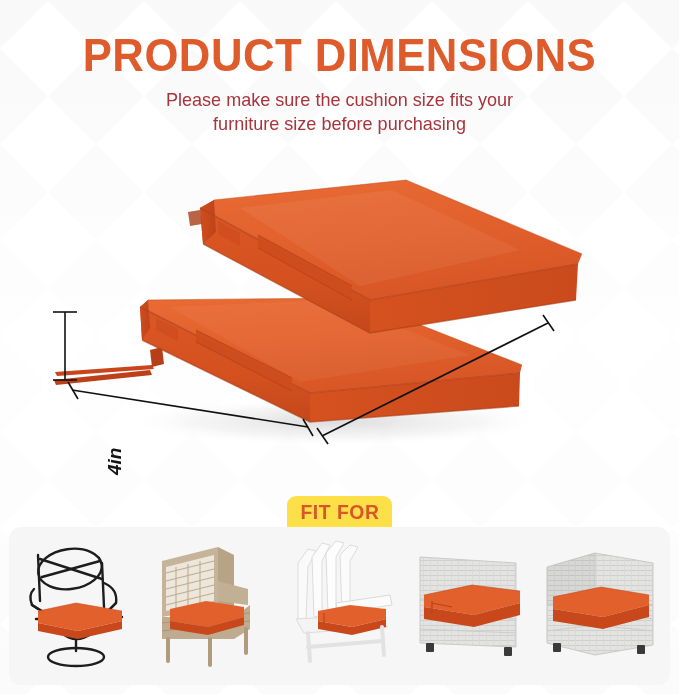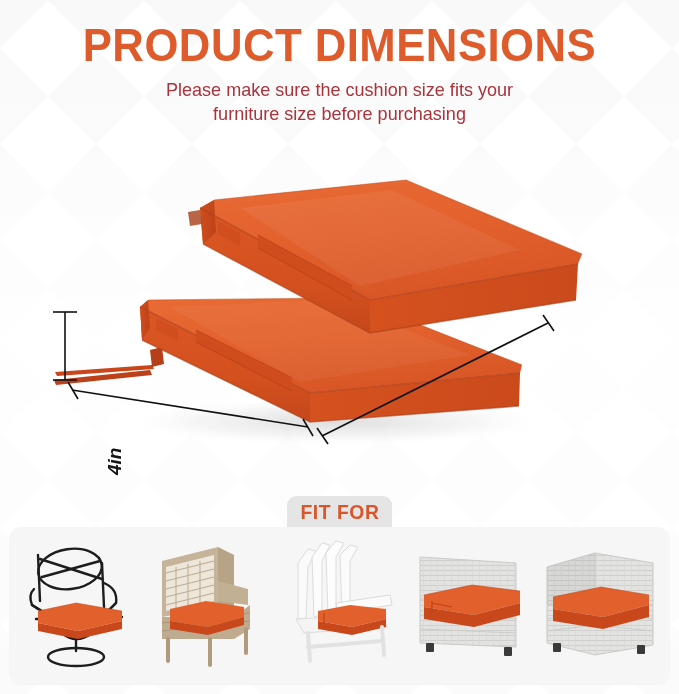--- a/index.html
+++ b/index.html
@@ -35,21 +35,21 @@
         rgba(255,255,255,0.55) 0%,
         rgba(255,255,255,0.80) 28%,
         rgba(255,255,255,0.95) 50%,
         rgba(255,255,255,0.72) 100%);
     pointer-events: none;
   }
 
   
   .header {
     position: absolute;
-    top: 21px; left: 0; right: 0;
+    top: 31px; left: 0; right: 0;
     text-align: center;
     z-index: 5;
   }
   .title {
     font-family: "Liberation Sans Narrow", "Liberation Sans", sans-serif;
     font-size: 47px;
     font-weight: bold;
     letter-spacing: 0.5px;
     color: #DE5B2C;
     line-height: 1.02;
@@ -87,21 +87,21 @@
   }
   .dim-h   { left: 104px; top: 325px; transform: rotate(-90deg); transform-origin: left top; }
   .dim-w   { left: 228px; top: 408px; transform: rotate(6deg); transform-origin: left top; }
   .dim-d   { left: 424px; top: 420px; transform: rotate(-27deg); transform-origin: left top; }
 
   
   .fitfor-badge {
     position: absolute;
     left: 287px; top: 496px;
     width: 105px; height: 31px;
-    background: #e5e5e5;
+    background: #fde047;
     border-radius: 9px 9px 0 0;
     display: flex;
     align-items: center;
     justify-content: center;
     z-index: 7;
   }
   .fitfor-badge span {
     font-family: "Liberation Sans Narrow", "Liberation Sans", sans-serif;
     font-size: 21px;
     font-weight: bold;

